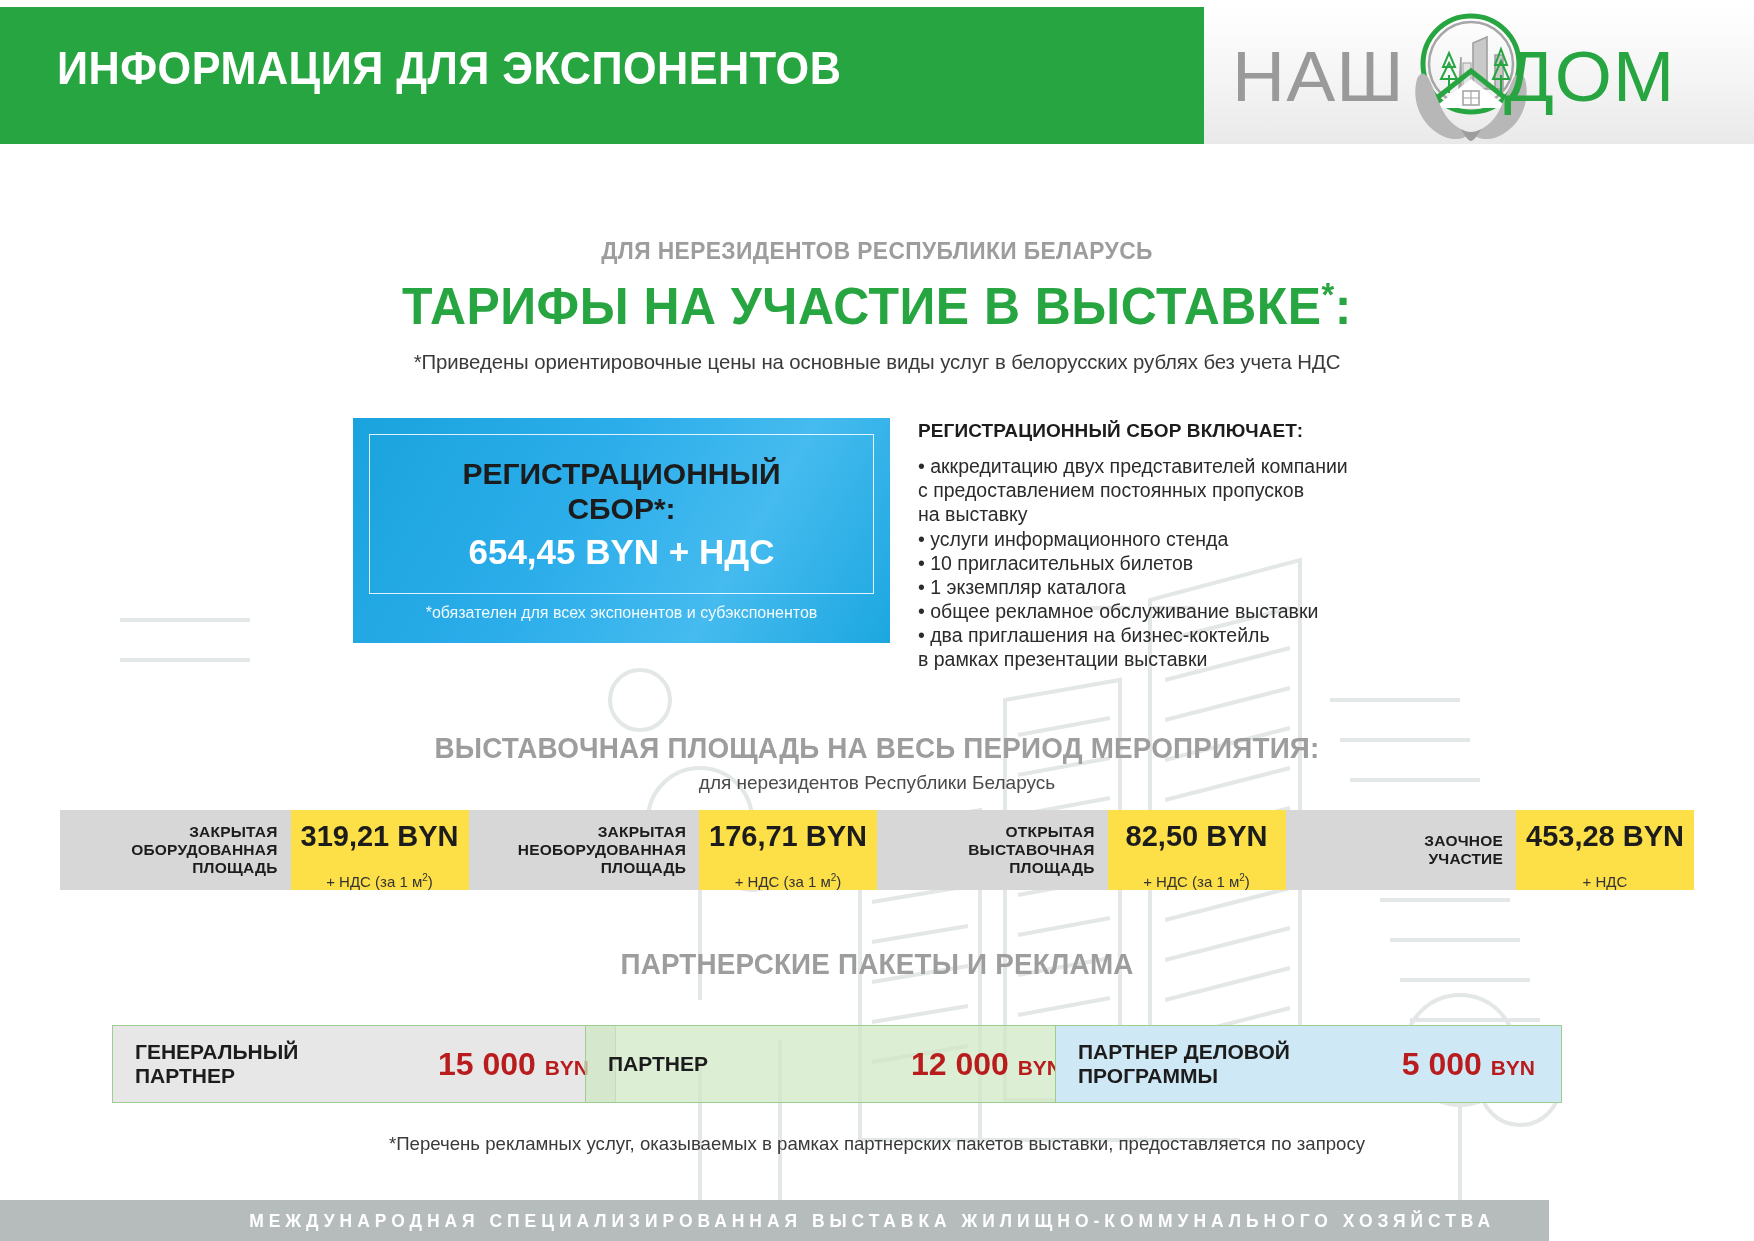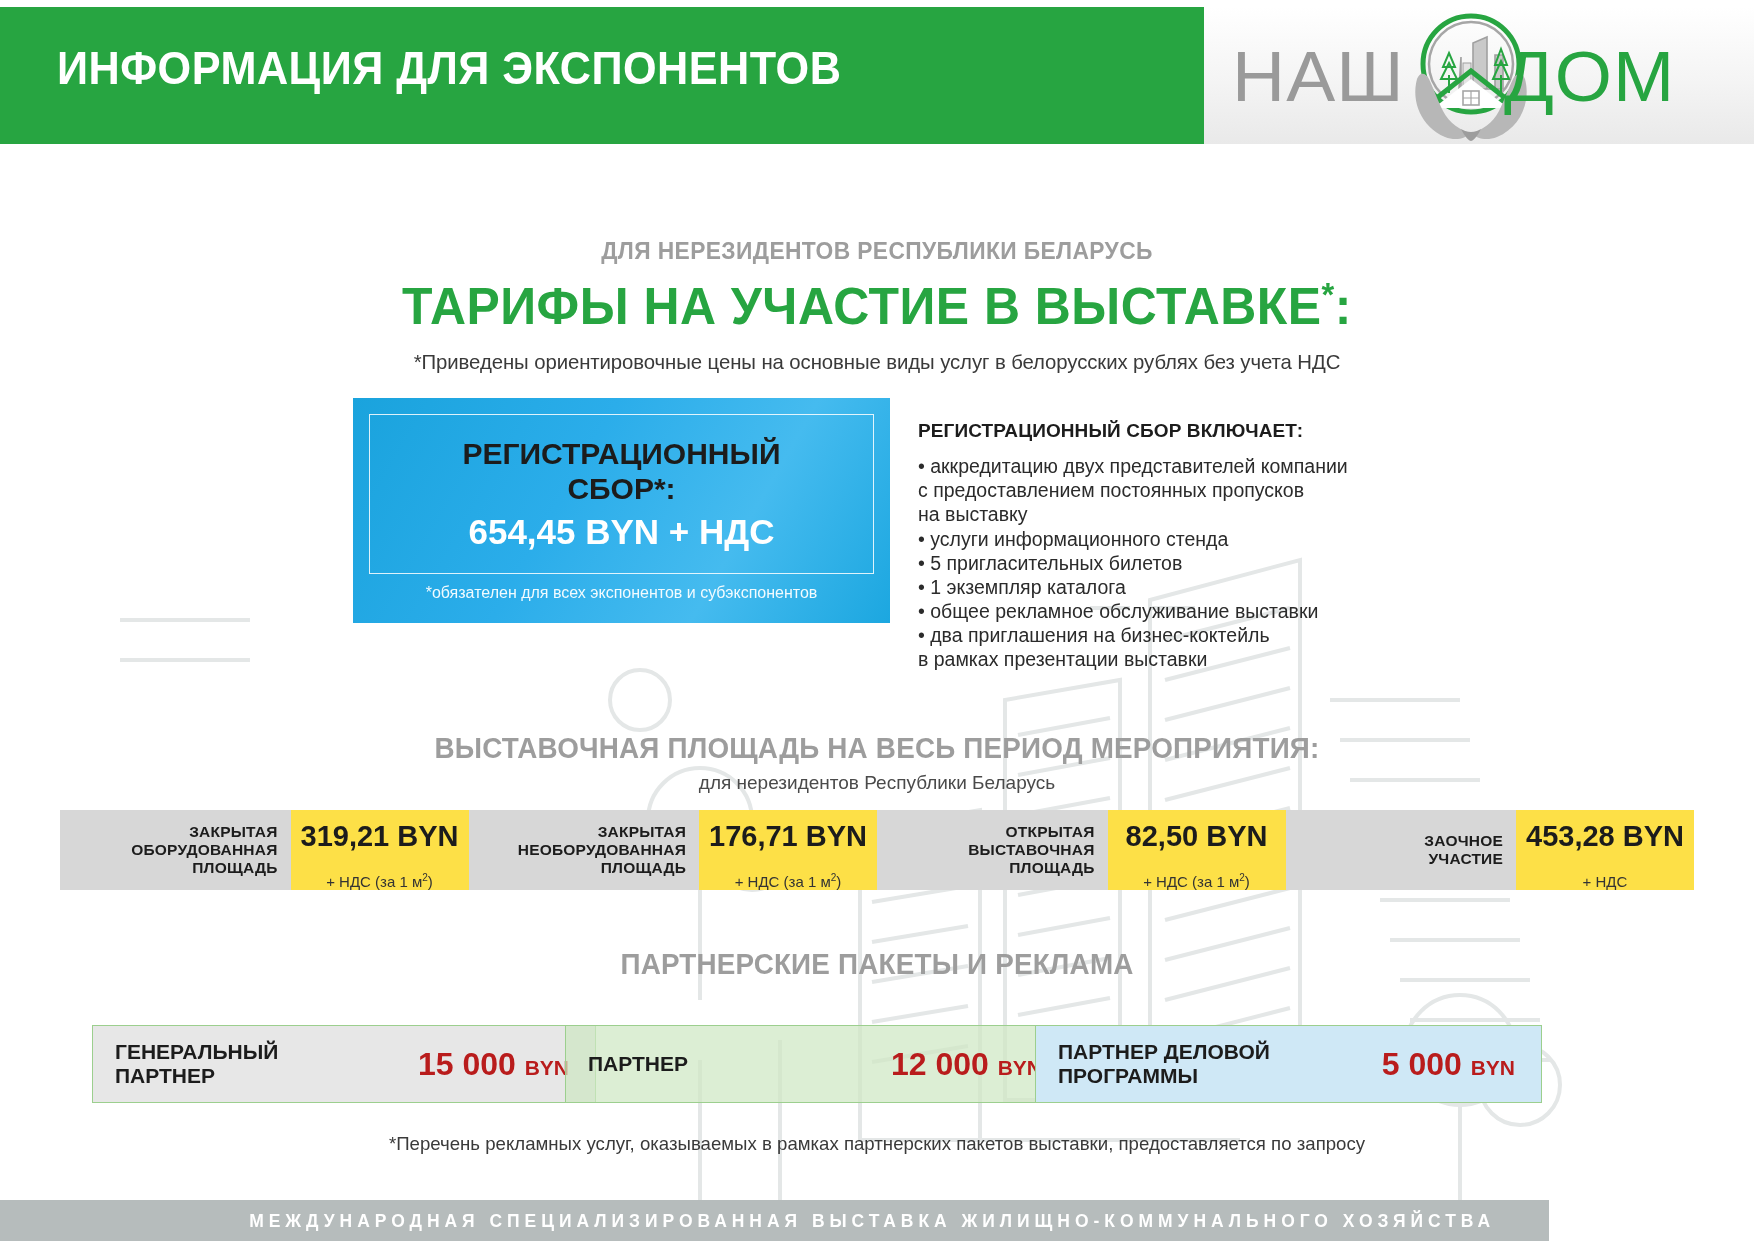--- a/index.html
+++ b/index.html
@@ -122,21 +122,21 @@
     text-align: center;
     font-size: 21px;
     color: #3a3a3a;
     letter-spacing: -0.1px;
     transform: scaleX(0.97);
   }
 
   
   #reg-box {
     position: absolute;
-    left: 353px; top: 398px;
+    left: 353px; top: 418px;
     width: 537px; height: 225px;
     background: linear-gradient(120deg,#1aa3dd 0%, #2badea 40%, #45bbef 70%, #1ca7e0 100%);
     box-sizing: border-box;
   }
   #reg-inner {
     position: absolute;
     left: 16px; top: 16px;
     right: 16px;
     height: 160px;
     border: 1px solid rgba(255,255,255,0.85);
@@ -268,21 +268,21 @@
     width: 1754px;
     text-align: center;
     font-size: 29px;
     font-weight: bold;
     color: #9d9d9d;
     letter-spacing: 0.2px;
     transform: scaleX(0.96);
   }
   #partner-cards {
     position: absolute;
-    left: 92px; top: 1025px;
+    left: 112px; top: 1025px;
     width: 1540px;
     height: 80px;
   }
   .p-card {
     position: absolute;
     height: 78px;
     box-sizing: border-box;
     border: 1px solid #9ccf8e;
     display: flex;
     align-items: center;
@@ -456,21 +456,21 @@
     </div>
     <div id="reg-note">*обязателен для всех экспонентов и субэкспонентов</div>
   </div>
 
   <div id="includes">
     <div id="includes-title">РЕГИСТРАЦИОННЫЙ СБОР ВКЛЮЧАЕТ:</div>
     <div class="incl-item">• аккредитацию двух представителей компании
   с предоставлением постоянных пропусков
    на выставку</div>
     <div class="incl-item">• услуги информационного стенда</div>
-    <div class="incl-item">• 5 пригласительных билетов</div>
+    <div class="incl-item">• 10 пригласительных билетов</div>
     <div class="incl-item">• 1 экземпляр каталога</div>
     <div class="incl-item">• общее рекламное обслуживание выставки</div>
     <div class="incl-item">• два приглашения на бизнес-коктейль
   в рамках презентации выставки</div>
   </div>
 
   <div id="area-heading">ВЫСТАВОЧНАЯ ПЛОЩАДЬ НА ВЕСЬ ПЕРИОД МЕРОПРИЯТИЯ:</div>
   <div id="area-sub">для нерезидентов Республики Беларусь</div>
 
   <div id="area-cards">

